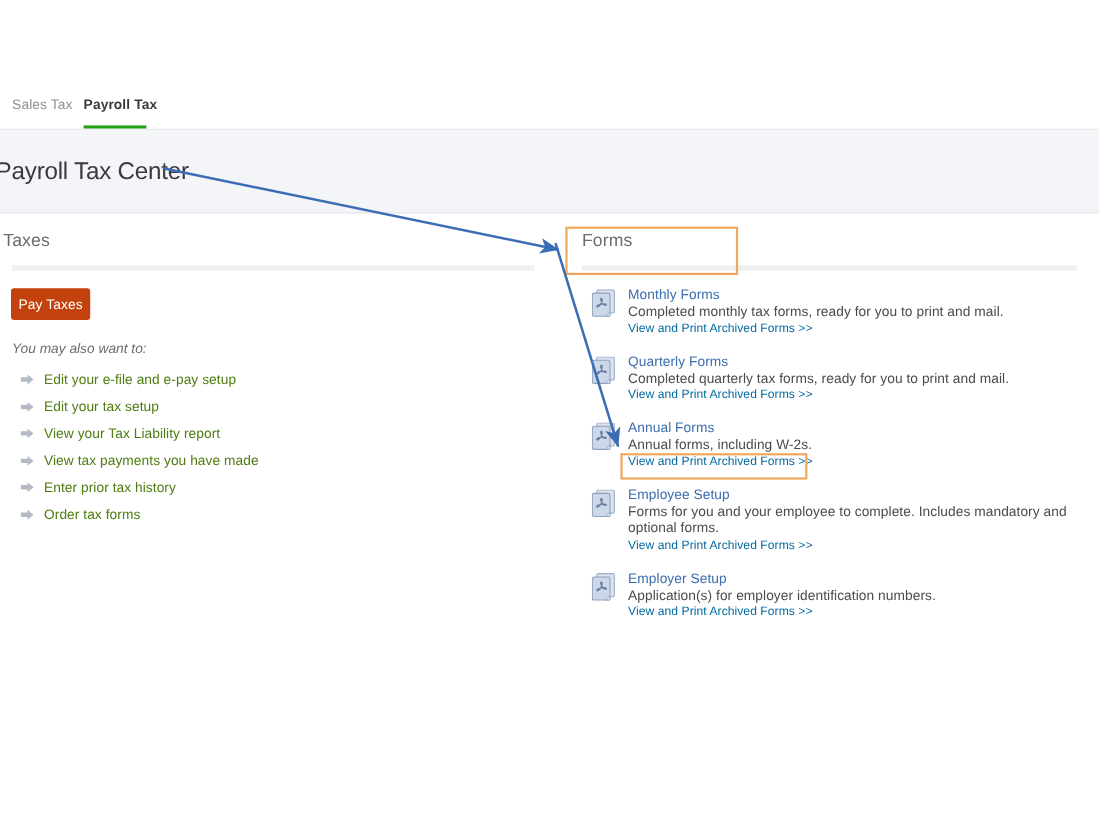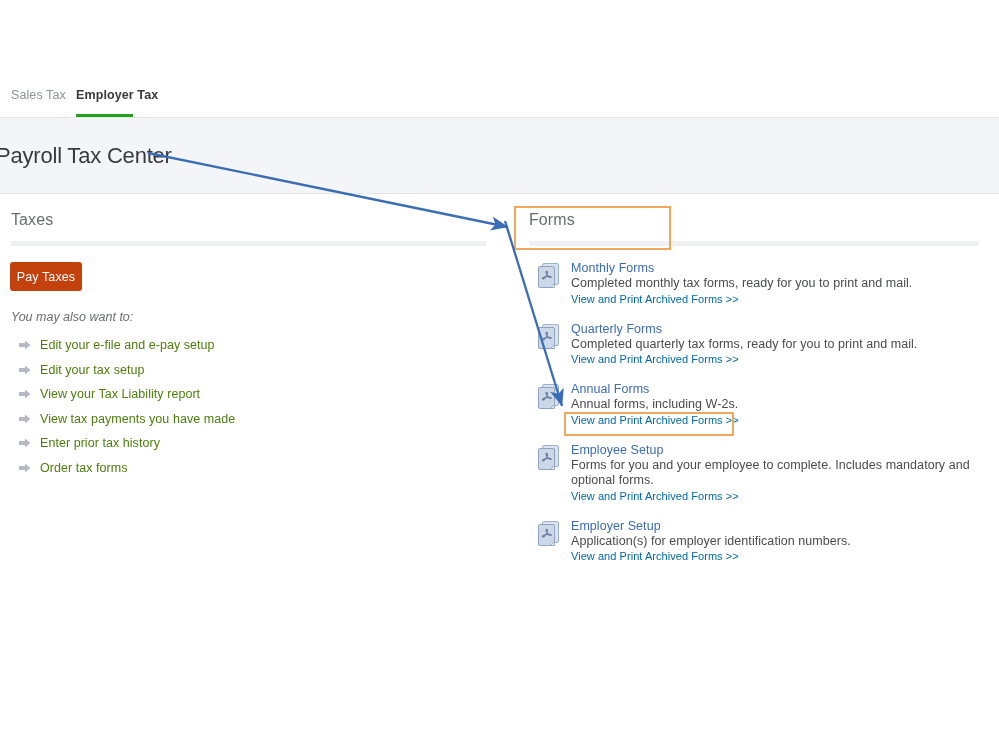--- a/index.html
+++ b/index.html
@@ -47,21 +47,21 @@
     letter-spacing:-.2px;
     white-space:nowrap;
   }
 
   
   .col-left{position:absolute;left:0;top:206px;width:486px;}
   .col-right{position:absolute;left:514px;top:206px;width:465px;}
 
   .sec-head{
     font-size:16px;color:#6b6c72;font-weight:normal;
-    padding-left:11px;letter-spacing:.1px;
+    padding-left:3px;letter-spacing:.1px;
     height:32px;line-height:28px;
   }
   .sec-rule{height:5px;background:#eff0f2;margin-top:3px;}
   .col-left .sec-rule{margin-left:11px;margin-right:0;}
   .col-right .sec-rule{margin-left:15px;margin-right:0;}
   .col-right .sec-head{padding-left:15px;}
 
   
   .paybtn{
     position:absolute;left:10px;top:262px;
@@ -125,21 +125,21 @@
   .anno-annual{left:564px;top:412px;width:170px;height:24px;}
   .anno-svg{position:absolute;left:0;top:0;width:999px;height:749px;pointer-events:none;}
 </style>
 </head>
 <body>
 
 <div class="screen">
 
   <div class="tabbar">
     <div class="tab sales">Sales Tax</div>
-    <div class="tab payroll">Employer Tax</div>
+    <div class="tab payroll">Payroll Tax</div>
     <div class="tab-underline"></div>
   </div>
   <div class="tabbar-rule"></div>
 
   <div class="titleband"></div>
   <div class="page-title">Payroll Tax Center</div>
 
   <div class="col-left">
     <div class="sec-head">Taxes</div>
     <div class="sec-rule"></div>

